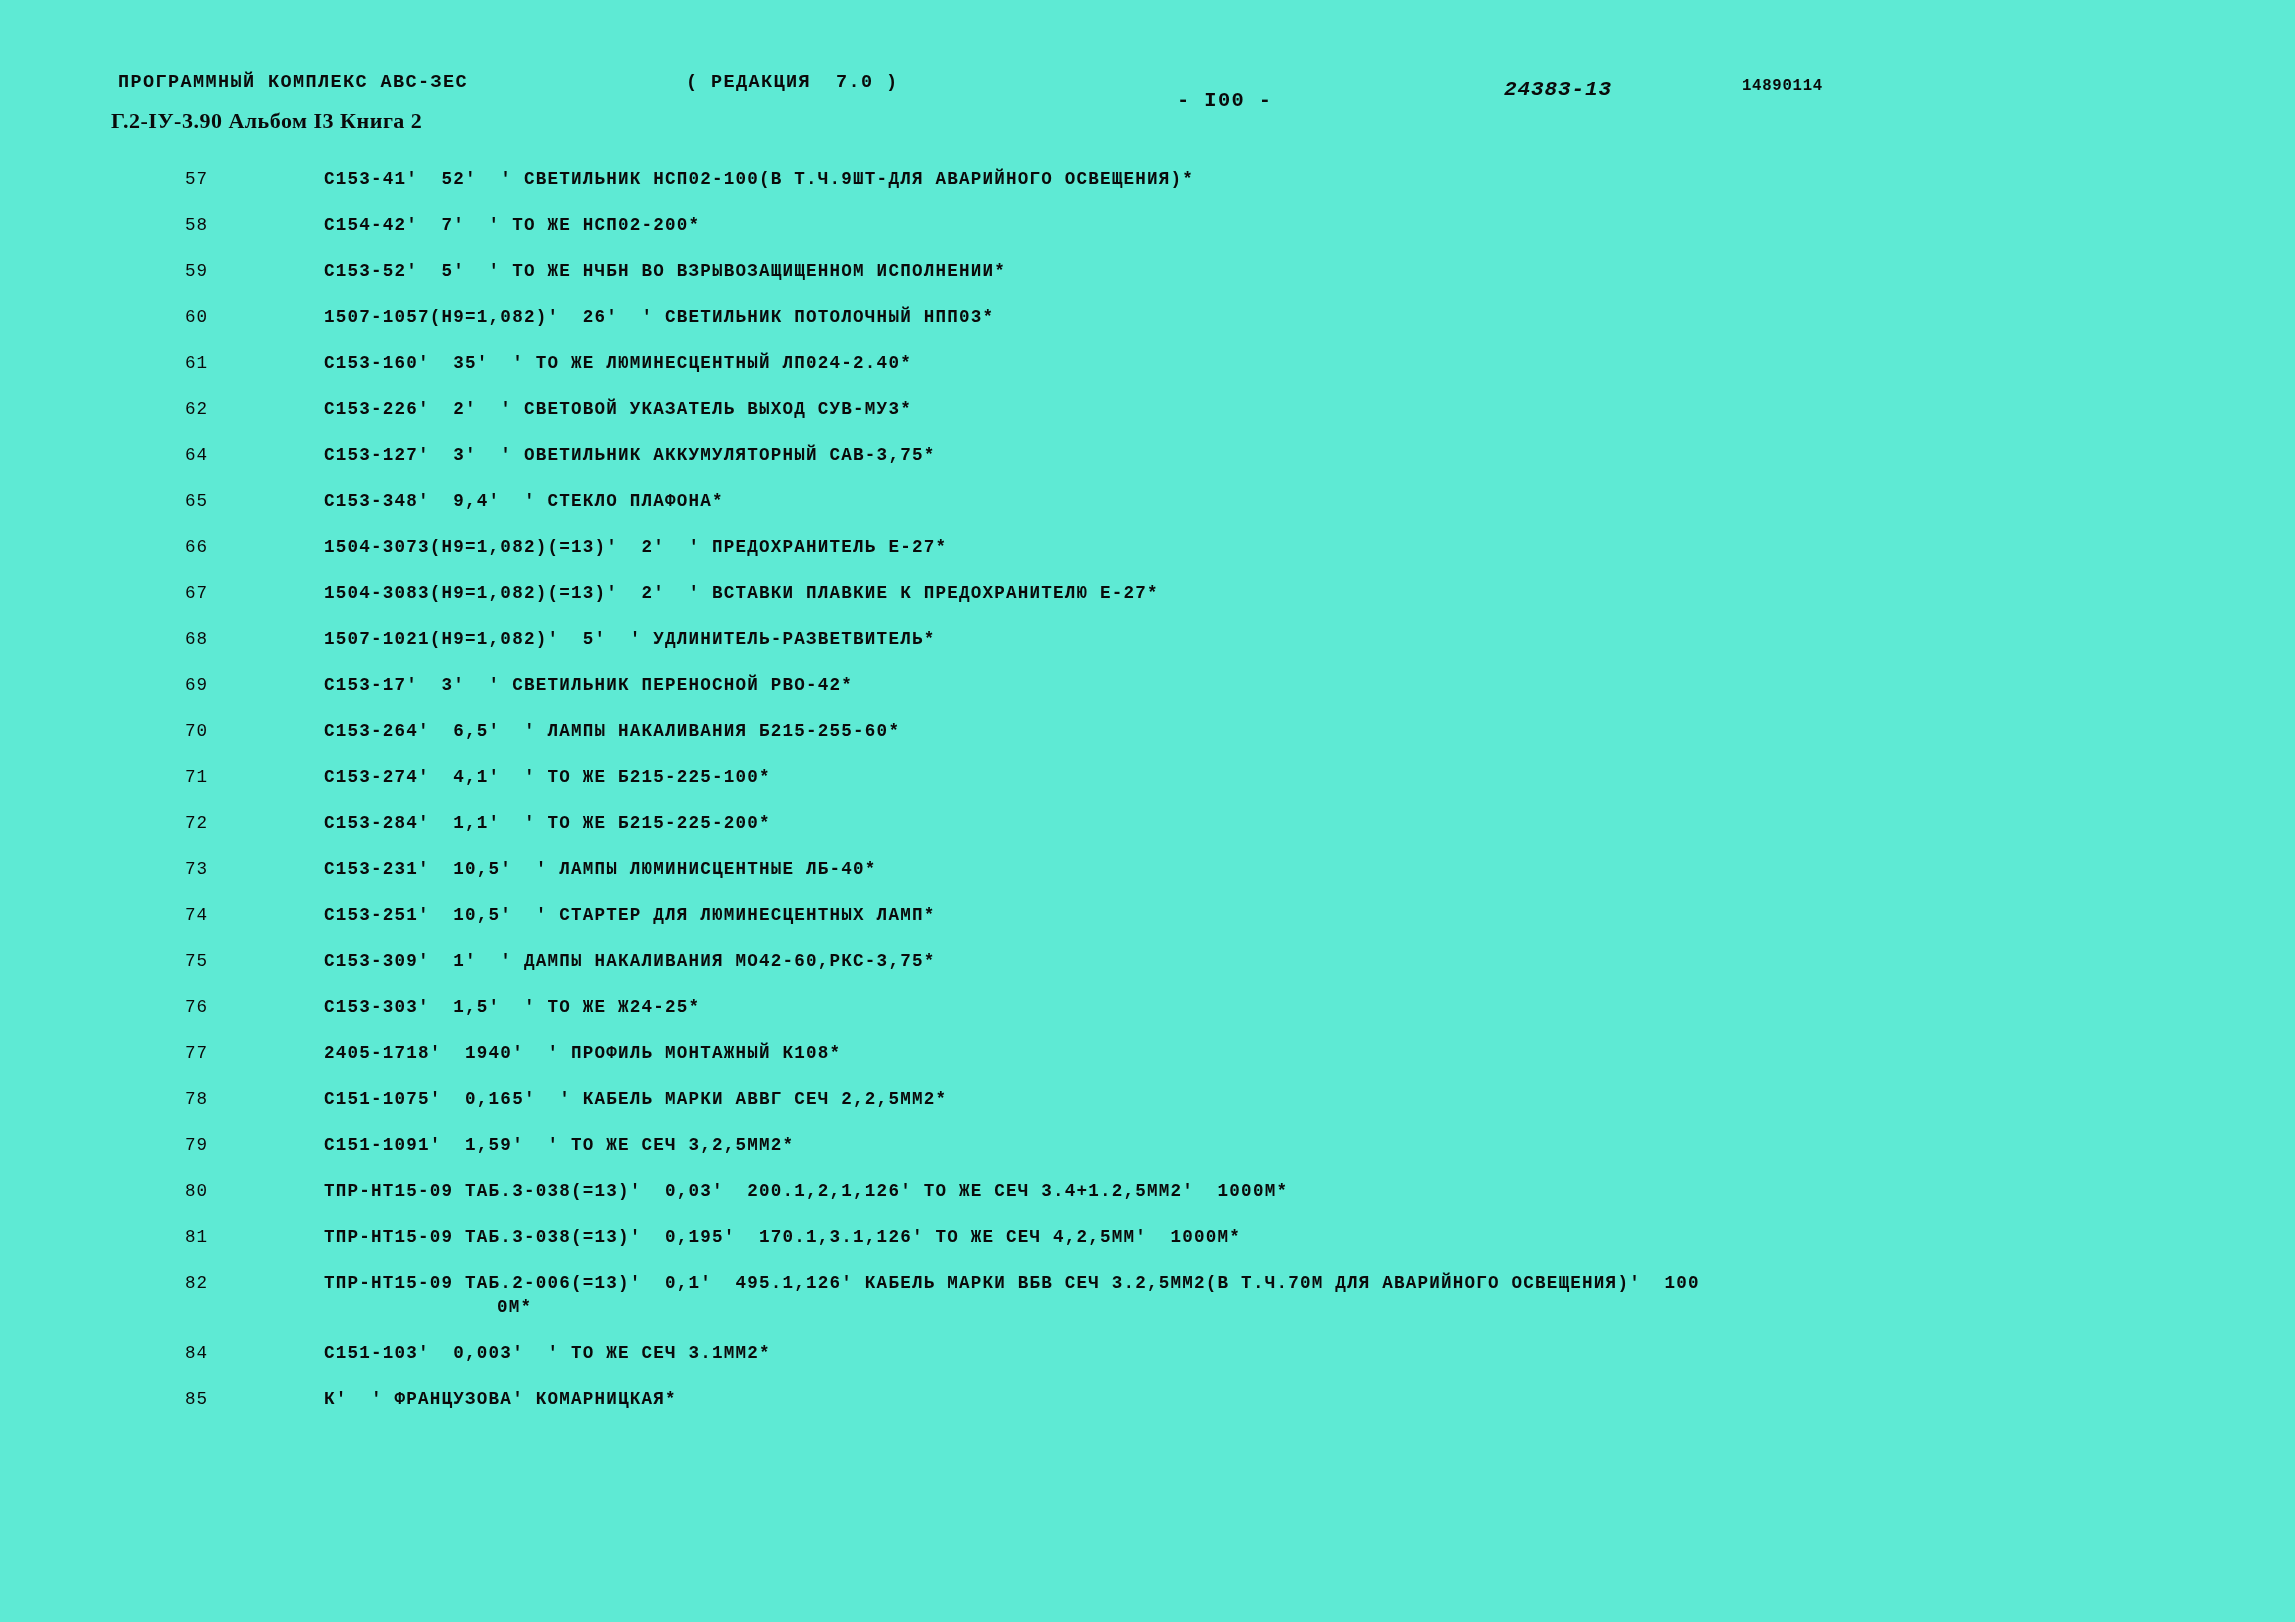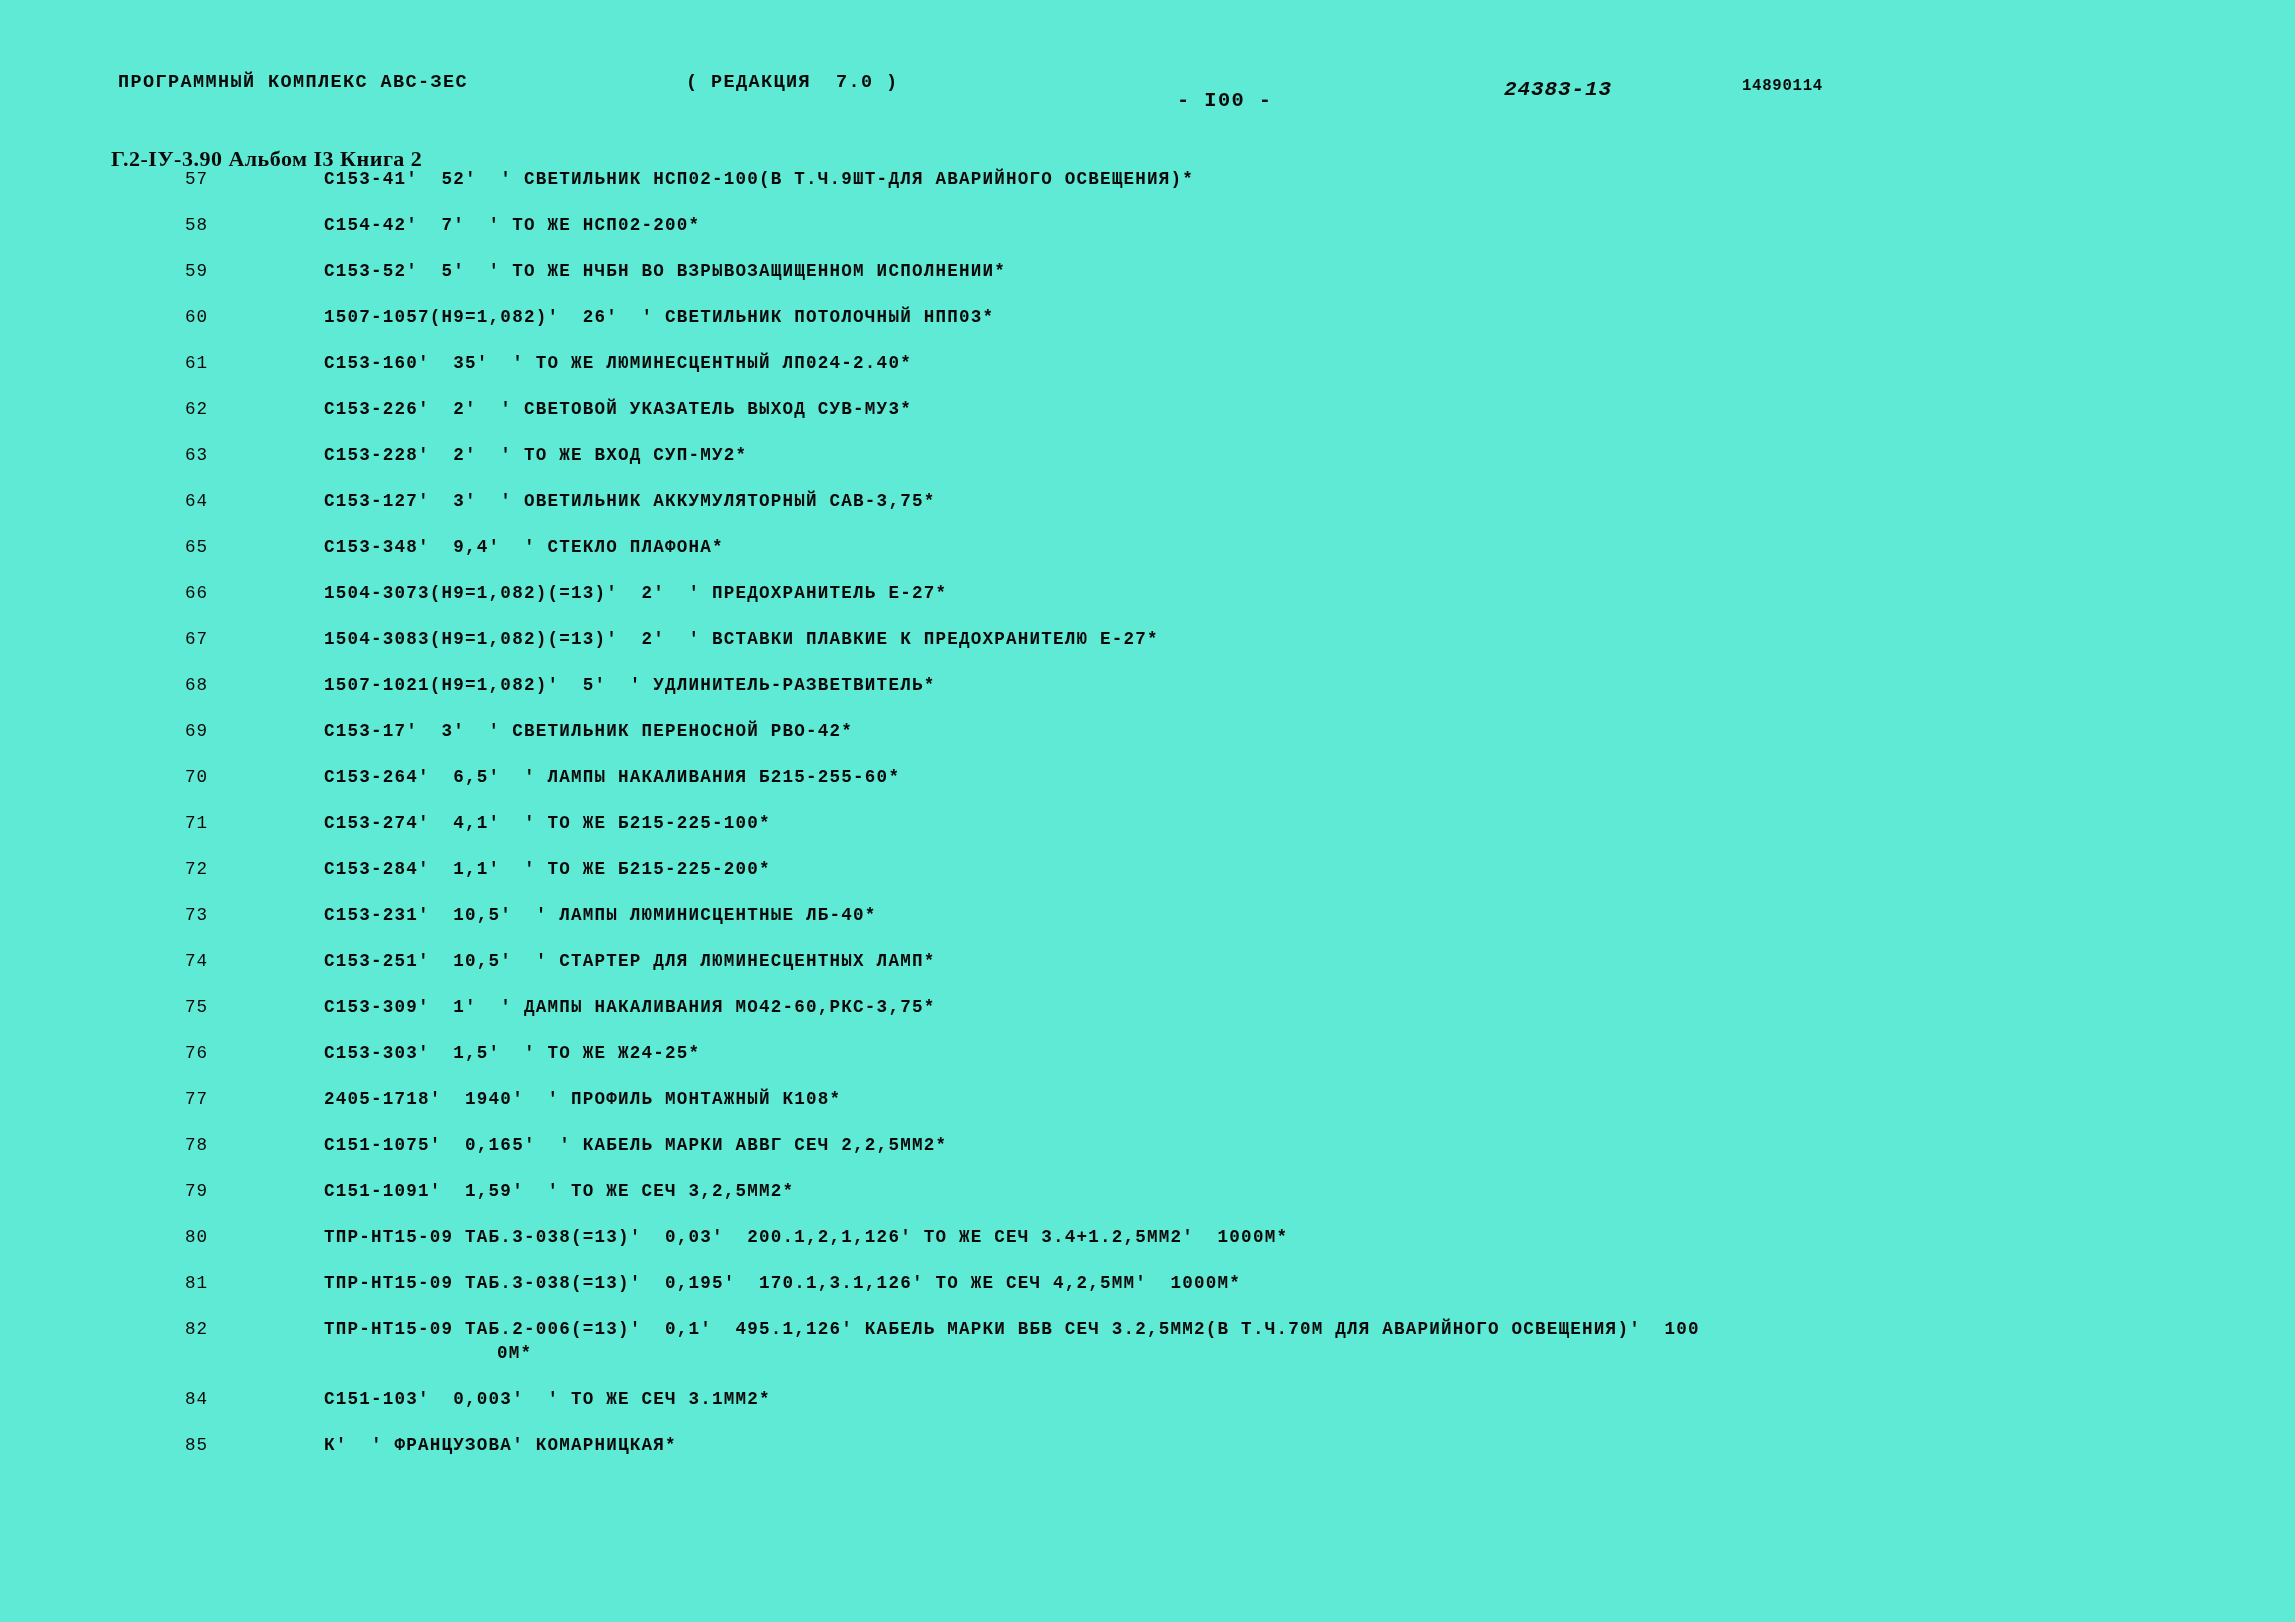--- a/index.html
+++ b/index.html
@@ -79,21 +79,20 @@
   }
   .hdr-album {
     position: absolute;
     left: -7px;
     top: 36px;
     font-size: 22px;
     letter-spacing: 0.5px;
     font-weight: 700;
     font-family: "Liberation Serif", "DejaVu Serif", serif;
     white-space: pre;
-    margin-top: 38px;
   }
 
   
   #listing {
     position: absolute;
     left: 0;
     top: 169px;
     width: 2295px;
   }
   .row {
@@ -144,21 +143,20 @@
     <div class="hdr-album">Г.2-IУ-3.90 Альбом I3 Книга 2</div>
   </div>
 
   <div id="listing">
       <div class="row"><div class="row-num">57</div><div class="row-text">С153-41′  52′  ′ СВЕТИЛЬНИК НСП02-100(В Т.Ч.9ШТ-ДЛЯ АВАРИЙНОГО ОСВЕЩЕНИЯ)*</div></div>
       <div class="row"><div class="row-num">58</div><div class="row-text">С154-42′  7′  ′ ТО ЖЕ НСП02-200*</div></div>
       <div class="row"><div class="row-num">59</div><div class="row-text">С153-52′  5′  ′ ТО ЖЕ НЧБН ВО ВЗРЫВОЗАЩИЩЕННОМ ИСПОЛНЕНИИ*</div></div>
       <div class="row"><div class="row-num">60</div><div class="row-text">1507-1057(Н9=1,082)′  26′  ′ СВЕТИЛЬНИК ПОТОЛОЧНЫЙ НПП03*</div></div>
       <div class="row"><div class="row-num">61</div><div class="row-text">С153-160′  35′  ′ ТО ЖЕ ЛЮМИНЕСЦЕНТНЫЙ ЛП024-2.40*</div></div>
       <div class="row"><div class="row-num">62</div><div class="row-text">С153-226′  2′  ′ СВЕТОВОЙ УКАЗАТЕЛЬ ВЫХОД СУВ-МУ3*</div></div>
-      <div class="row"><div class="row-num">63</div><div class="row-text">С153-228′  2′  ′ ТО ЖЕ ВХОД СУП-МУ2*</div></div>
       <div class="row"><div class="row-num">64</div><div class="row-text">С153-127′  3′  ′ ОВЕТИЛЬНИК АККУМУЛЯТОРНЫЙ САВ-3,75*</div></div>
       <div class="row"><div class="row-num">65</div><div class="row-text">С153-348′  9,4′  ′ СТЕКЛО ПЛАФОНА*</div></div>
       <div class="row"><div class="row-num">66</div><div class="row-text">1504-3073(Н9=1,082)(=13)′  2′  ′ ПРЕДОХРАНИТЕЛЬ Е-27*</div></div>
       <div class="row"><div class="row-num">67</div><div class="row-text">1504-3083(Н9=1,082)(=13)′  2′  ′ ВСТАВКИ ПЛАВКИЕ К ПРЕДОХРАНИТЕЛЮ Е-27*</div></div>
       <div class="row"><div class="row-num">68</div><div class="row-text">1507-1021(Н9=1,082)′  5′  ′ УДЛИНИТЕЛЬ-РАЗВЕТВИТЕЛЬ*</div></div>
       <div class="row"><div class="row-num">69</div><div class="row-text">С153-17′  3′  ′ СВЕТИЛЬНИК ПЕРЕНОСНОЙ РВО-42*</div></div>
       <div class="row"><div class="row-num">70</div><div class="row-text">С153-264′  6,5′  ′ ЛАМПЫ НАКАЛИВАНИЯ Б215-255-60*</div></div>
       <div class="row"><div class="row-num">71</div><div class="row-text">С153-274′  4,1′  ′ ТО ЖЕ Б215-225-100*</div></div>
       <div class="row"><div class="row-num">72</div><div class="row-text">С153-284′  1,1′  ′ ТО ЖЕ Б215-225-200*</div></div>
       <div class="row"><div class="row-num">73</div><div class="row-text">С153-231′  10,5′  ′ ЛАМПЫ ЛЮМИНИСЦЕНТНЫЕ ЛБ-40*</div></div>

